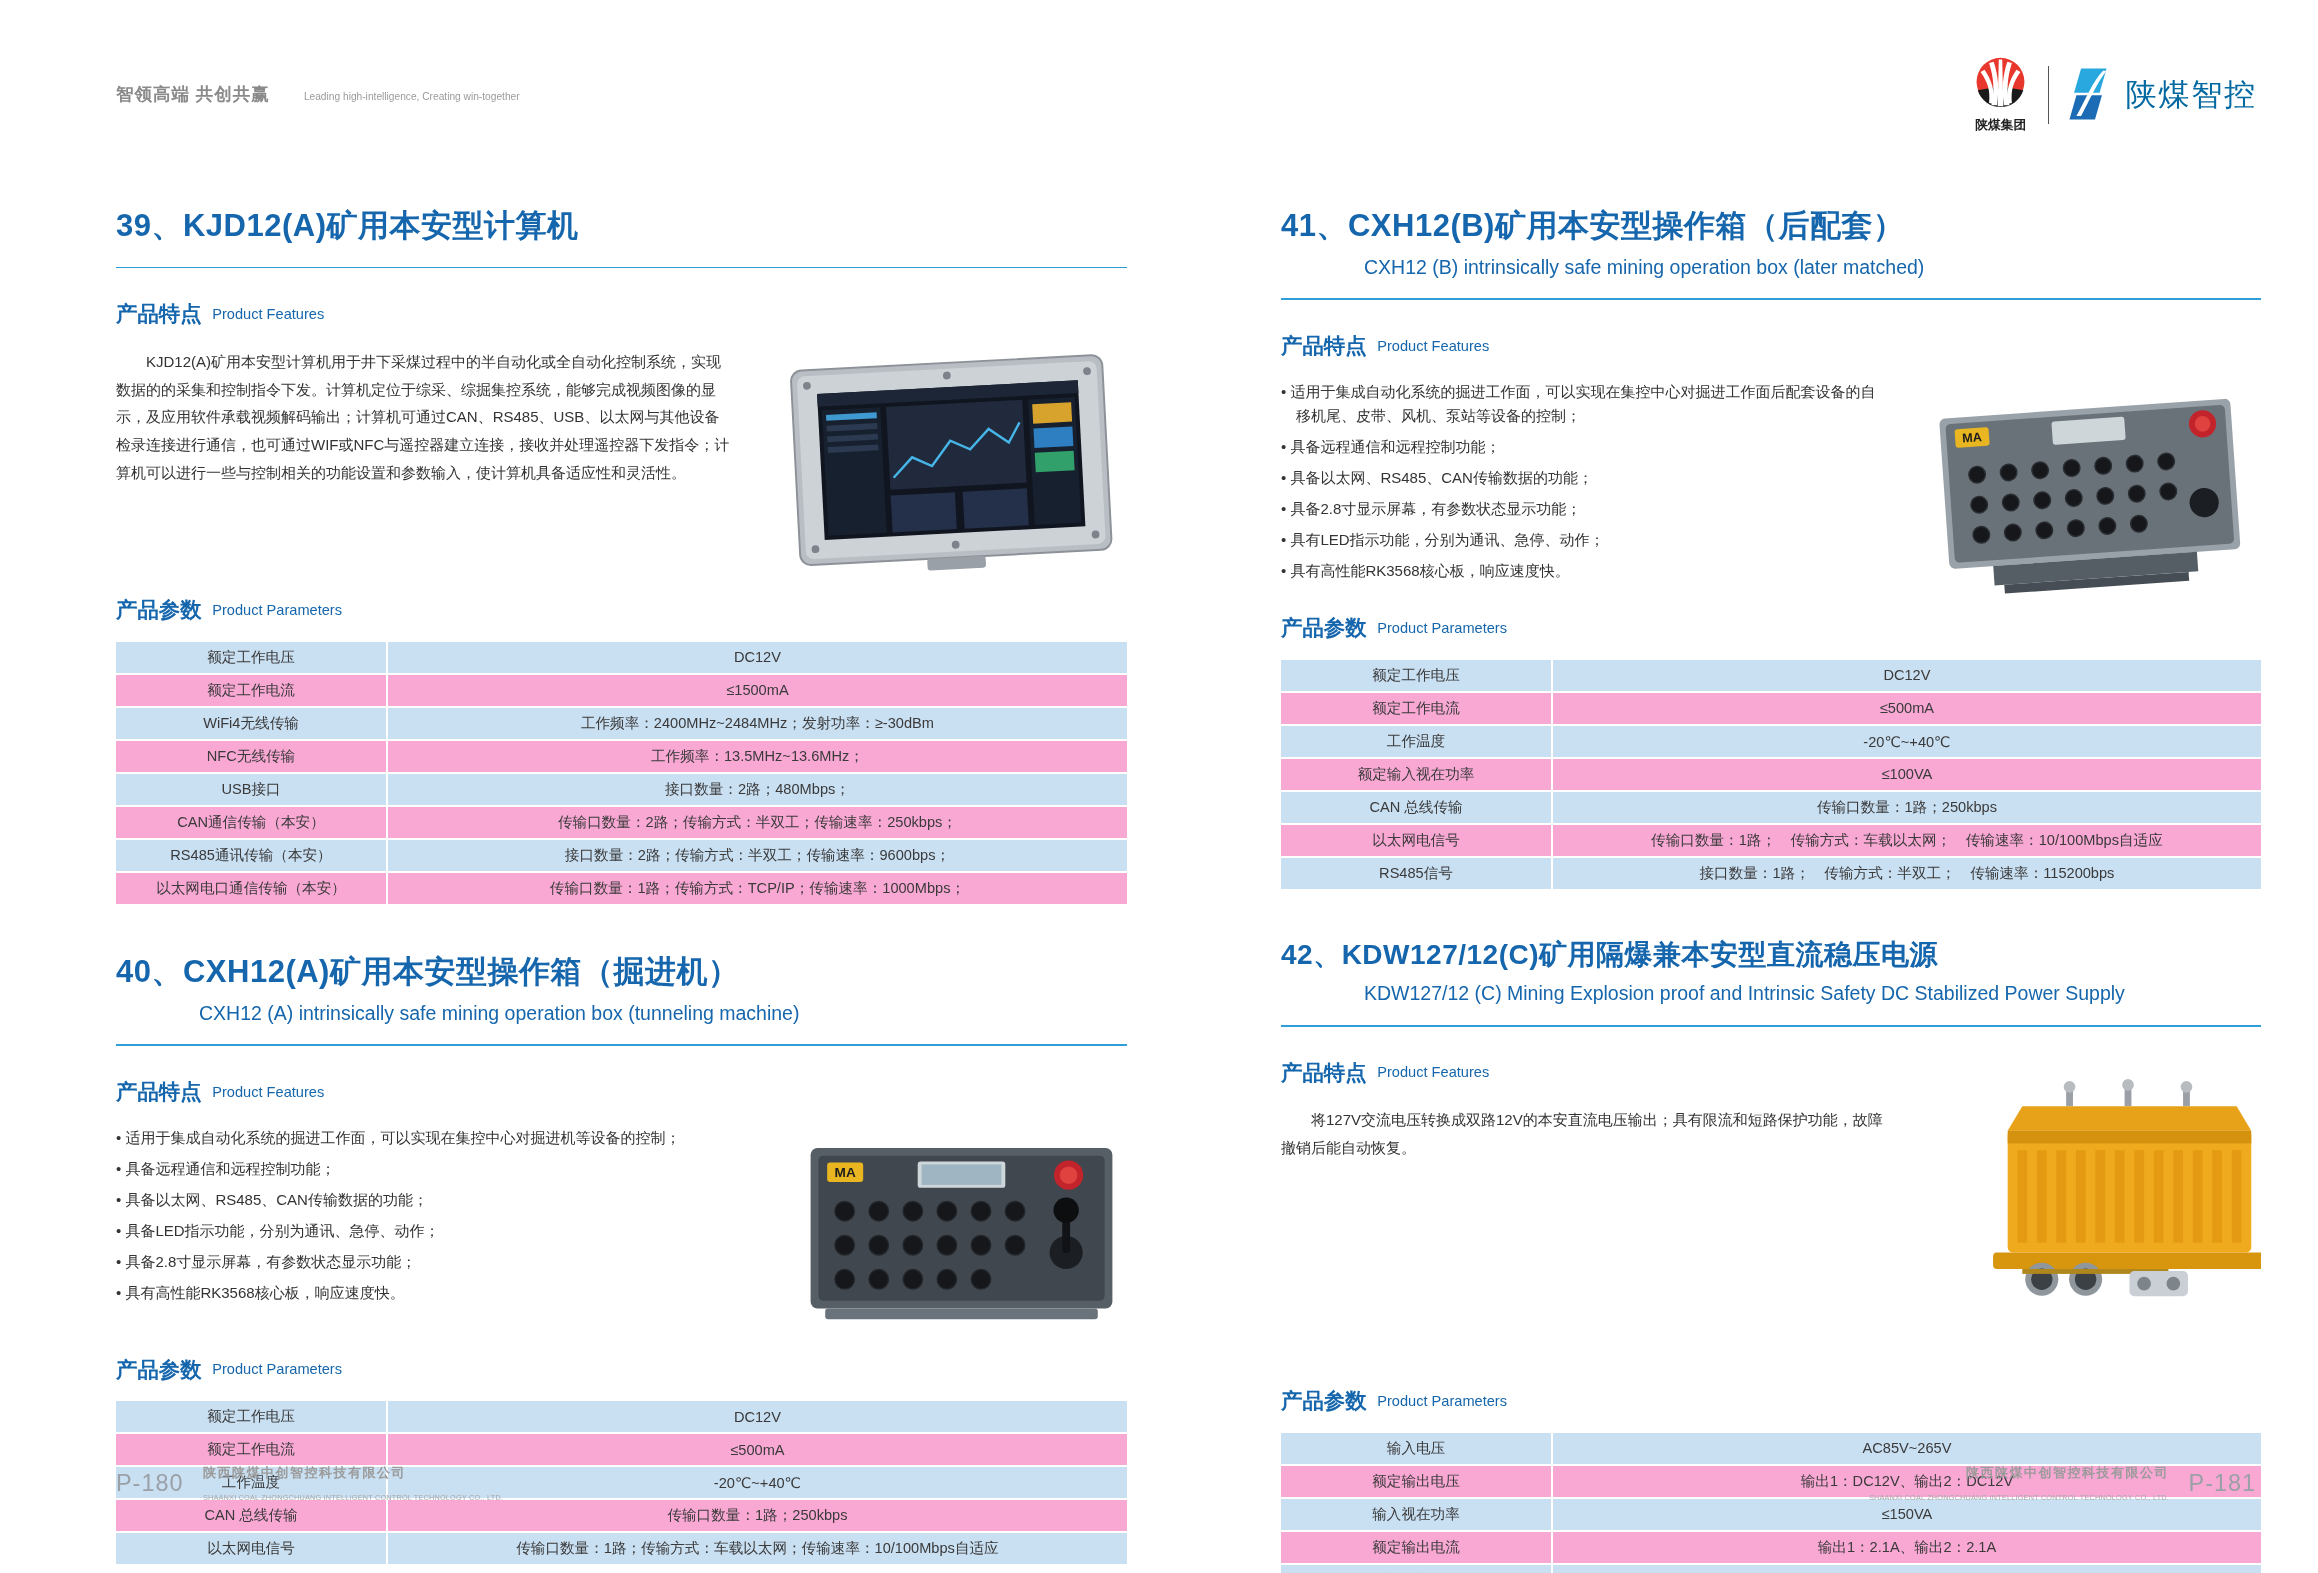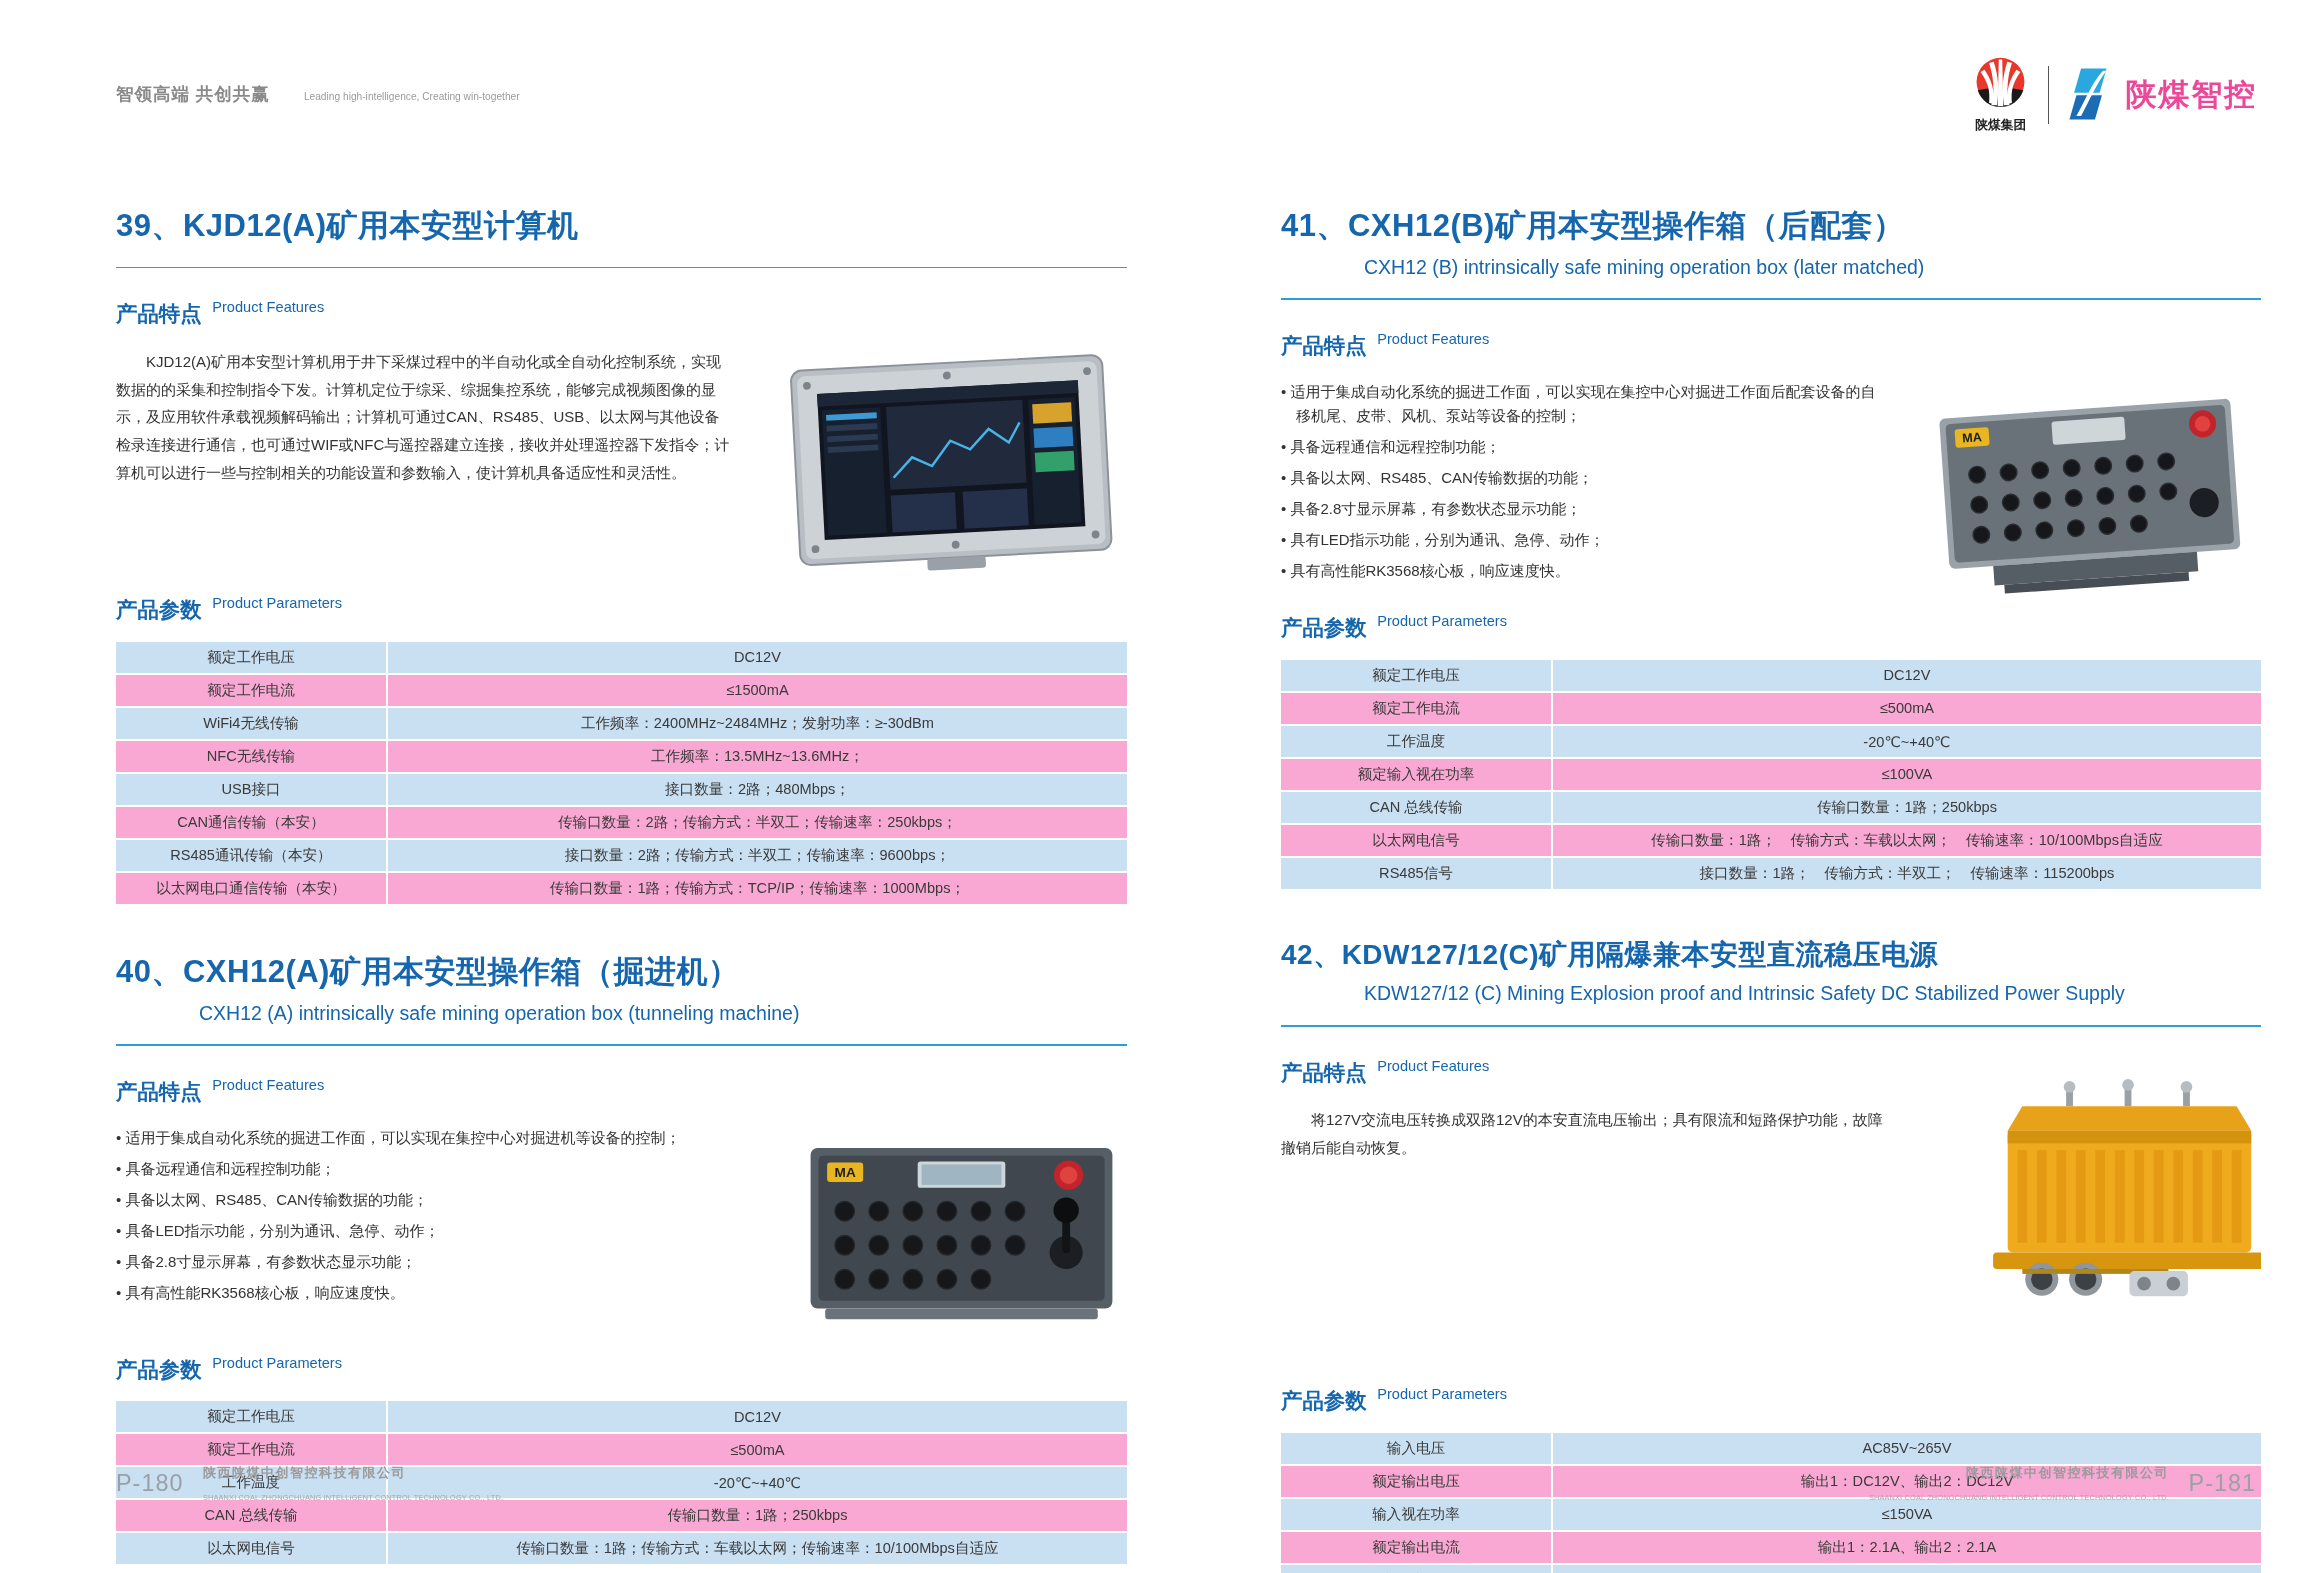--- a/index.html
+++ b/index.html
@@ -9,30 +9,30 @@
   }
   
   .hdr-slogan{position:absolute;left:116px;top:82px;display:flex;align-items:baseline;gap:34px;}
   .hdr-cn{font-size:17.5px;font-weight:bold;color:#8a8a8a;letter-spacing:1px;}
   .hdr-en{font-size:10.2px;color:#9b9b9b;}
   .hdr-logos{position:absolute;right:62px;top:53px;display:flex;align-items:center;gap:18.5px;height:83px;}
   .logo-group{display:flex;flex-direction:column;align-items:center;gap:3px;}
   .logo-group-name{font-size:12.7px;font-weight:bold;color:#222;}
   .logo-sep{width:1.5px;height:58px;background:#555;}
   .logo-brand{display:flex;align-items:center;gap:10.7px;}
-  .logo-brand-name{font-size:31px;font-weight:700;color:#ec4899;letter-spacing:1.9px;text-align:center;}
+  .logo-brand-name{font-size:31px;font-weight:400;color:#0369a1;letter-spacing:1.9px;text-align:center;}
   
   .col{position:absolute;top:205px;}
   .col-left{left:116px;width:1011px;}
   .col-right{left:1281px;width:980px;}
   
   .sec-title{font-size:31px;font-weight:bold;color:#1566ac;letter-spacing:0.5px;}
   .sec-sub{font-size:19.5px;color:#1566ac;margin:8.8px 0 0 83px;}
   .sec-rule{height:1.9px;background:#2d9ed8;margin-top:19.5px;}
-  .blk-head{display:flex;align-items:flex-start;gap:10.7px;margin-top:31px;}
+  .blk-head{display:flex;align-items:center;gap:10.7px;margin-top:31px;}
   .blk-cn{font-size:21.4px;font-weight:bold;color:#1566ac;}
   .blk-en{font-size:14.6px;color:#1566ac;}
   .feat-row{display:flex;justify-content:space-between;align-items:flex-start;margin-top:19.5px;}
   .feat-text{font-size:15px;line-height:1.85;color:#333;}
   .feat-para{text-indent:2em;}
   .bullets .bullet{padding-left:1em;text-indent:-1em;margin-bottom:6.8px;font-size:15px;line-height:1.62;color:#333;}
   .prod-img{flex-shrink:0;}
   
   .ptable{margin-top:17.5px;}
   .trow{display:flex;margin-bottom:2px;}

